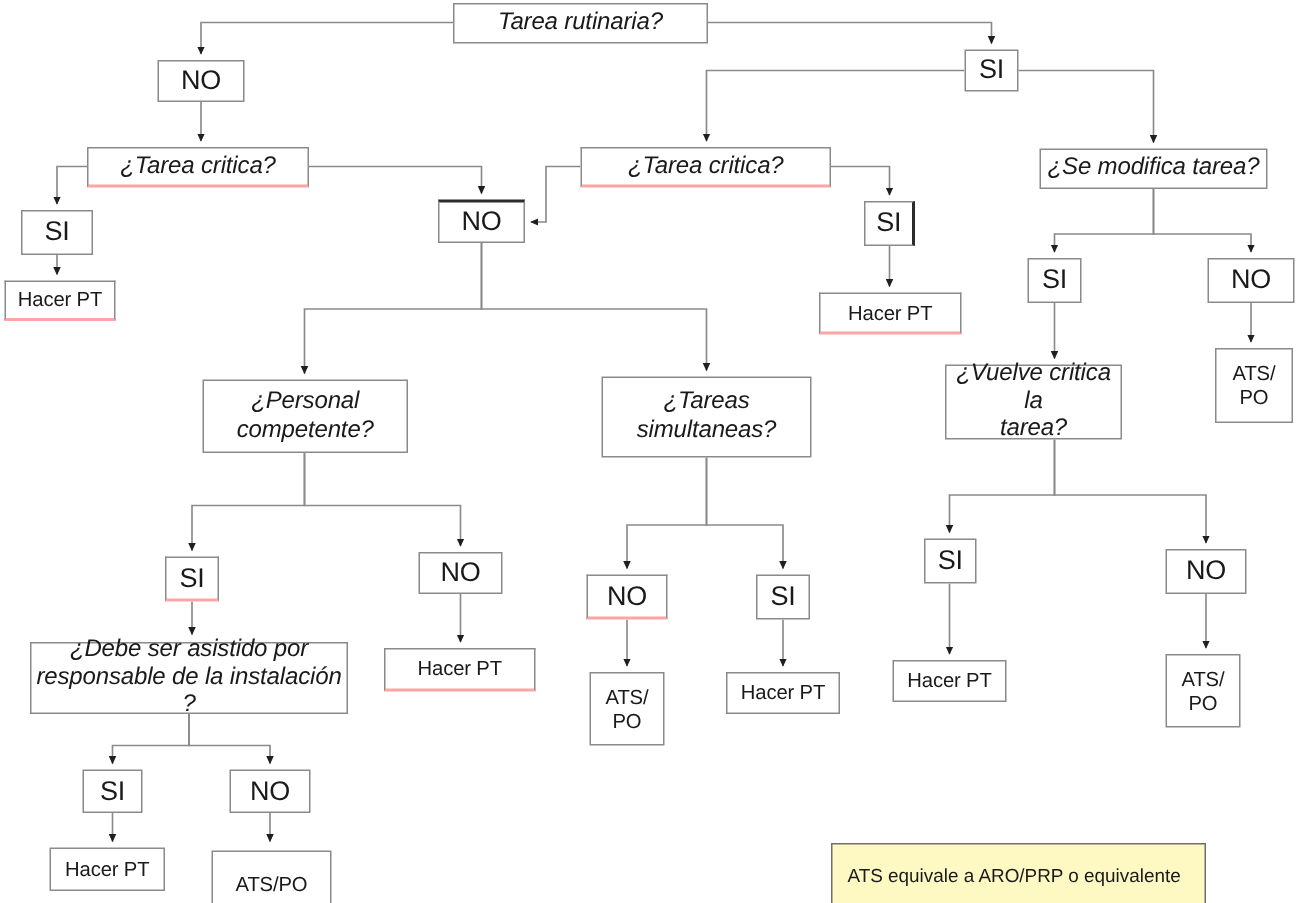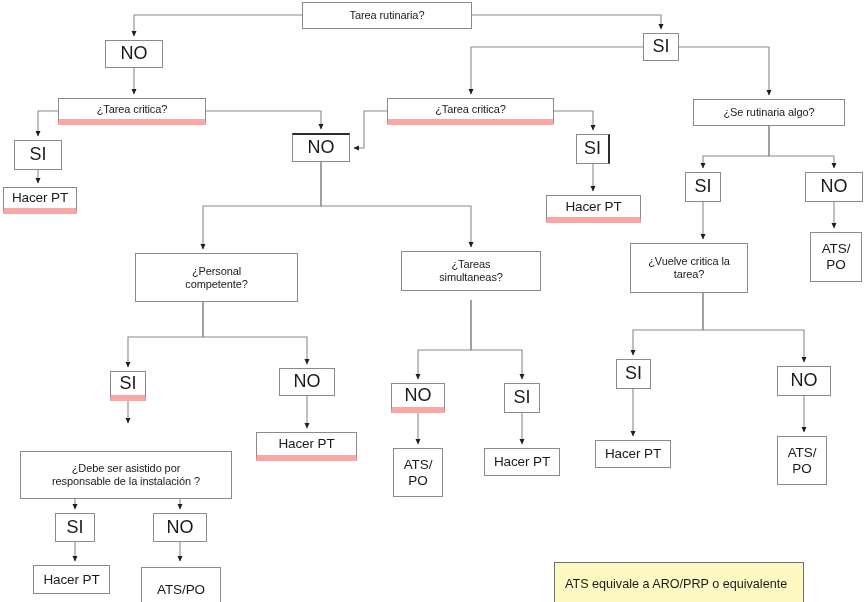--- a/index.html
+++ b/index.html
@@ -32,24 +32,24 @@
     display: flex;
     align-items: center;
     justify-content: center;
     text-align: center;
     color: #1a1a1a;
     font-family: "Liberation Sans", sans-serif;
     line-height: 1.18;
     letter-spacing: -0.1px;
     z-index: 2;
   }
-  .node.strongbottom { border-bottom: 6px solid #fca5a5; }
+  .node.strongbottom { border-bottom: 2px solid #fca5a5; }
   .node.strongtop    { border-top: 2px solid #2b2b2b; }
   .node.strongright  { border-right: 2px solid #2b2b2b; }
-  .t-q   { font-size: 11px; }
+  .t-q   { font-size: 16px; font-style: italic; }
   .t-lbl { font-size: 18px; }
   .t-term{ font-size: 13.5px; }
   .legend {
     position: absolute;
     box-sizing: border-box;
     background: #fef9c3;
     border: 1px solid #6f6f6f;
     border-bottom: 2px solid #2b2b2b;
     display: flex;
     flex-direction: column;
@@ -119,21 +119,21 @@
       <div class="node t-lbl" style="left: 643px; top: 33px; width: 36px; height: 28px;">
         <span>SI</span>
       </div>
       <div class="node t-q strongbottom" style="left: 58px; top: 98px; width: 148px; height: 27px;">
         <span>¿Tarea critica?</span>
       </div>
       <div class="node t-q strongbottom" style="left: 387px; top: 98px; width: 167px; height: 27px;">
         <span>¿Tarea critica?</span>
       </div>
       <div class="node t-q" style="left: 693px; top: 99px; width: 152px; height: 27px;">
-        <span>¿Se rutinaria algo?</span>
+        <span>¿Se modifica tarea?</span>
       </div>
       <div class="node t-lbl" style="left: 14px; top: 140px; width: 48px; height: 30px;">
         <span>SI</span>
       </div>
       <div class="node t-lbl strongtop" style="left: 292px; top: 133px; width: 58px; height: 29px;">
         <span>NO</span>
       </div>
       <div class="node t-lbl strongright" style="left: 576px; top: 134px; width: 34px; height: 30px;">
         <span>SI</span>
       </div>
@@ -145,24 +145,24 @@
       </div>
       <div class="node t-term strongbottom" style="left: 3px; top: 187px; width: 74px; height: 27px;">
         <span>Hacer PT</span>
       </div>
       <div class="node t-term strongbottom" style="left: 546px; top: 195px; width: 95px; height: 28px;">
         <span>Hacer PT</span>
       </div>
       <div class="node t-term" style="left: 810px; top: 232px; width: 52px; height: 50px;">
         <span>ATS/<br>PO</span>
       </div>
-      <div class="node t-q" style="left: 135px; top: 253px; width: 163px; height: 49px;">
+      <div class="node t-q" style="left: 135px; top: 253px; width: 137px; height: 49px;">
         <span>¿Personal<br>competente?</span>
       </div>
-      <div class="node t-q" style="left: 401px; top: 251px; width: 140px; height: 40px;">
+      <div class="node t-q" style="left: 401px; top: 251px; width: 140px; height: 54px;">
         <span>¿Tareas<br>simultaneas?</span>
       </div>
       <div class="node t-q" style="left: 630px; top: 243px; width: 118px; height: 50px; align-items: center;">
         <span>¿Vuelve critica la<br>tarea?</span>
       </div>
       <div class="node t-lbl strongbottom" style="left: 110px; top: 371px; width: 36px; height: 30px;">
         <span>SI</span>
       </div>
       <div class="node t-lbl" style="left: 279px; top: 368px; width: 56px; height: 28px;">
         <span>NO</span>
@@ -172,21 +172,21 @@
       </div>
       <div class="node t-lbl" style="left: 504px; top: 383px; width: 36px; height: 30px;">
         <span>SI</span>
       </div>
       <div class="node t-lbl" style="left: 616px; top: 359px; width: 35px; height: 30px;">
         <span>SI</span>
       </div>
       <div class="node t-lbl" style="left: 777px; top: 366px; width: 54px; height: 30px;">
         <span>NO</span>
       </div>
-      <div class="node t-q" style="left: 20px; top: 451px; width: 212px; height: 48px;">
+      <div class="node t-q" style="left: 20px; top: 428px; width: 212px; height: 48px;">
         <span>¿Debe ser asistido por<br>responsable de la instalación ?</span>
       </div>
       <div class="node t-term strongbottom" style="left: 256px; top: 432px; width: 101px; height: 29px;">
         <span>Hacer PT</span>
       </div>
       <div class="node t-term" style="left: 393px; top: 448px; width: 50px; height: 49px;">
         <span>ATS/<br>PO</span>
       </div>
       <div class="node t-term" style="left: 484px; top: 448px; width: 76px; height: 28px;">
         <span>Hacer PT</span>

